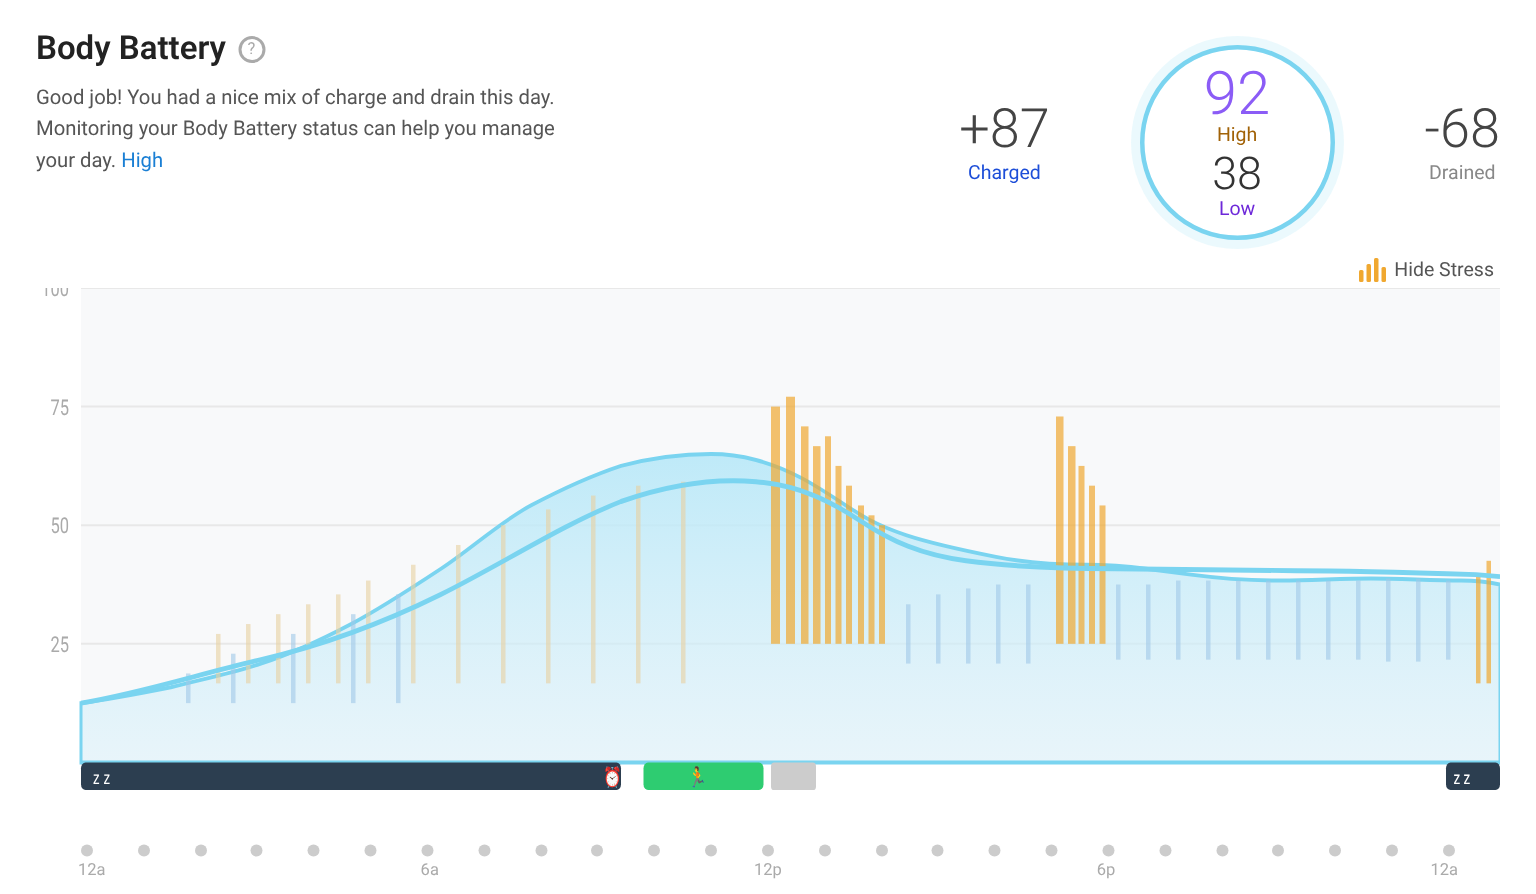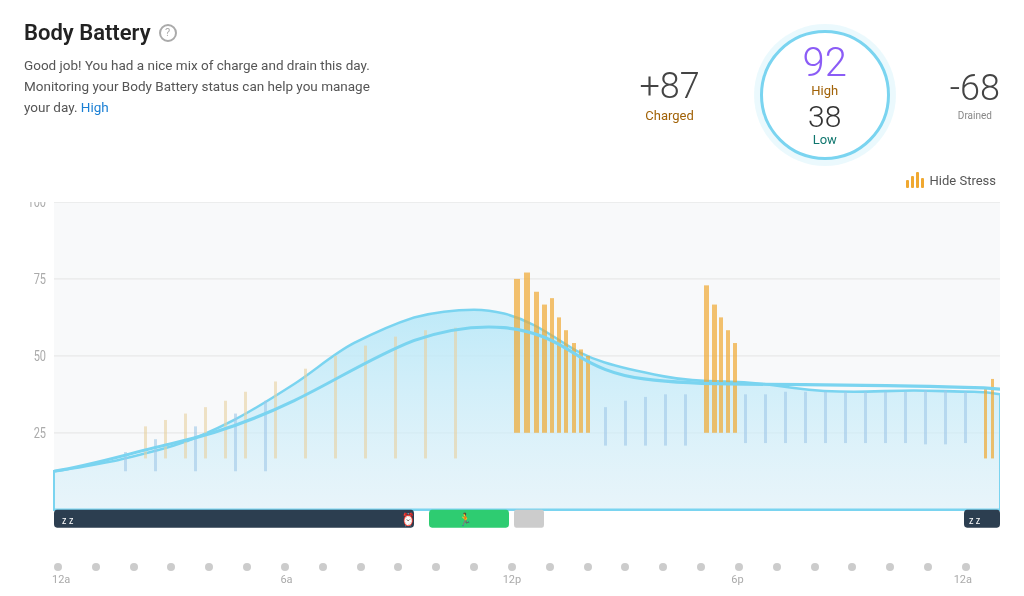--- a/index.html
+++ b/index.html
@@ -73,21 +73,21 @@
       text-align: center;
     }
     .charged-number {
       font-size: 36px;
       font-weight: 300;
       color: #444;
       line-height: 1;
     }
     .charged-label {
       font-size: 13px;
-      color: #a16207;
+      color: #1d4ed8;
       margin-top: 4px;
     }
     .circle-stat {
       width: 130px;
       height: 130px;
       border-radius: 50%;
       border: 3px solid #7ad4f0;
       display: flex;
       flex-direction: column;
       align-items: center;
@@ -107,33 +107,33 @@
       margin-bottom: 4px;
     }
     .circle-low-num {
       font-size: 30px;
       font-weight: 300;
       color: #333;
       line-height: 1;
     }
     .circle-low-label {
       font-size: 13px;
-      color: #0f766e;
+      color: #6d28d9;
     }
     .drained-stat {
       text-align: center;
     }
     .drained-number {
       font-size: 36px;
       font-weight: 300;
       color: #444;
       line-height: 1;
     }
     .drained-label {
-      font-size: 10px;
+      font-size: 13px;
       color: #888;
       margin-top: 4px;
     }
     .stress-toggle-row {
       display: flex;
       justify-content: flex-end;
       align-items: center;
       margin-top: 4px;
       margin-bottom: 2px;
       padding-right: 4px;
@@ -152,21 +152,21 @@
       gap: 2px;
       height: 16px;
     }
     .stress-bar {
       background: #f0a830;
       border-radius: 1px;
     }
     .chart-area {
       flex: 1;
       position: relative;
-      margin-top: 12px;
+      margin-top: 2px;
     }
     .chart-svg {
       width: 100%;
       height: 100%;
     }
     .axis-label {
       font-size: 11px;
       fill: #aaa;
     }
     .dot-row {

